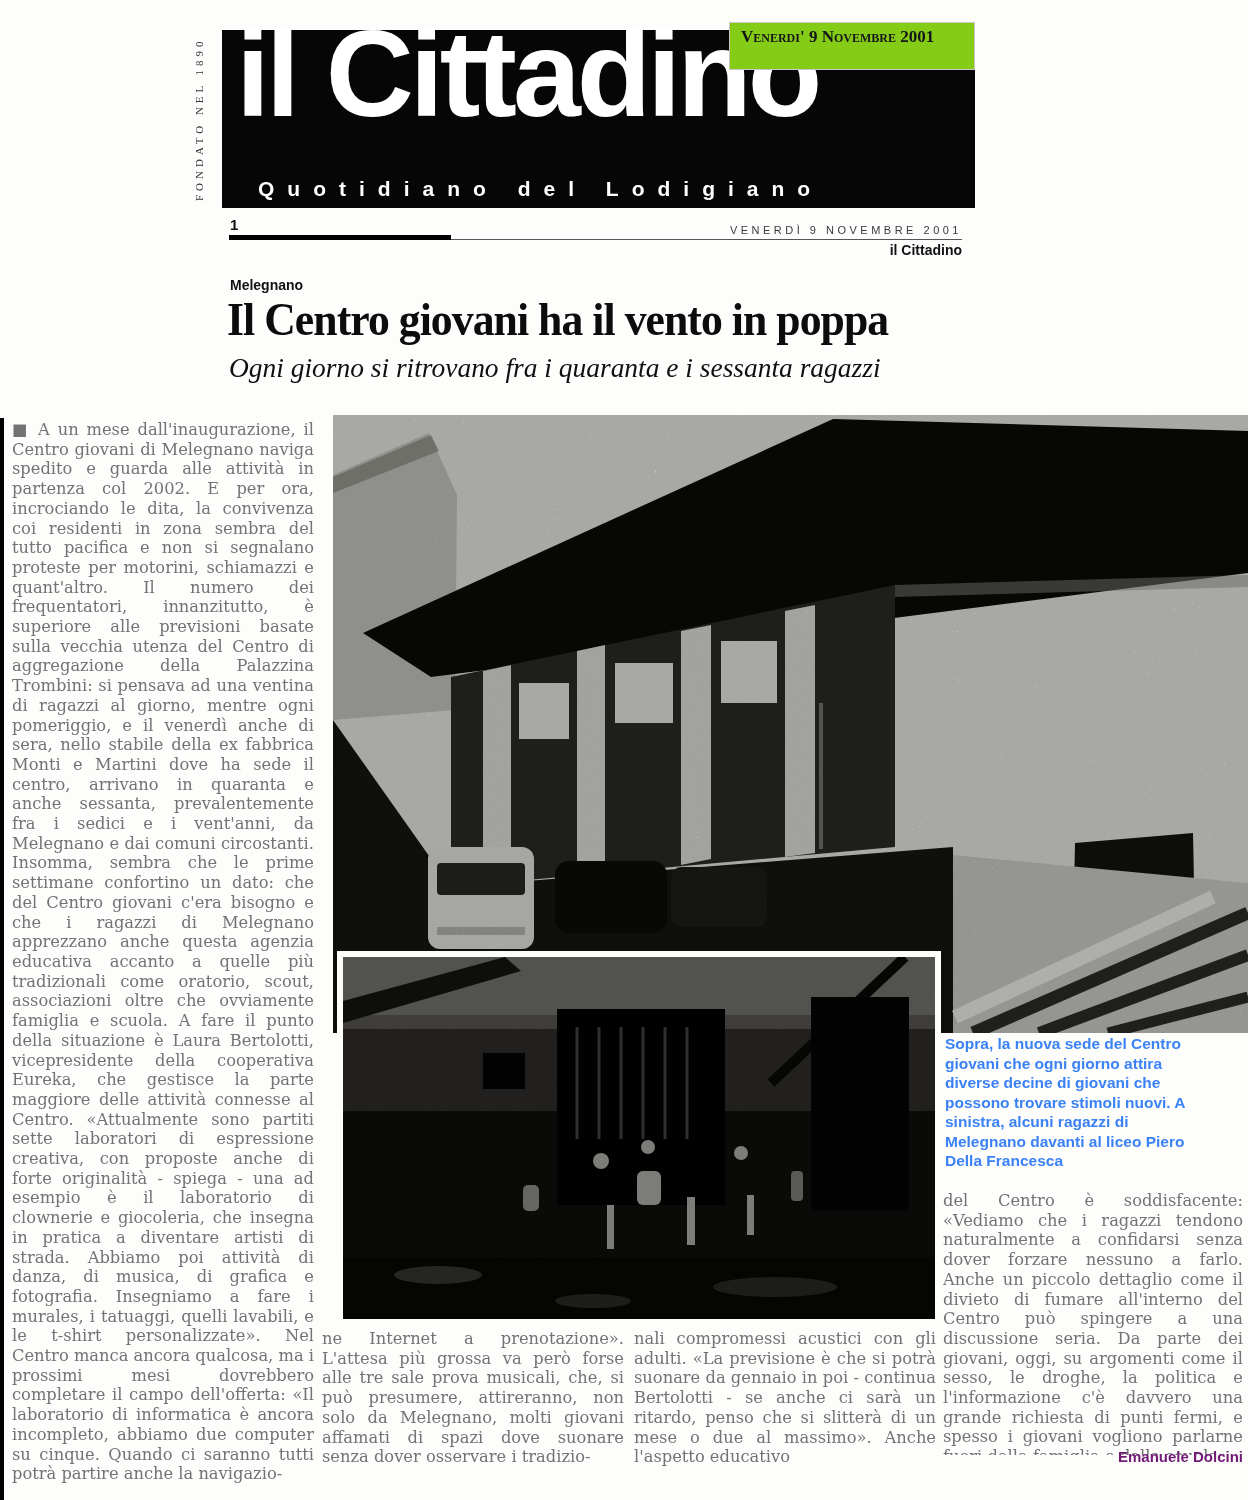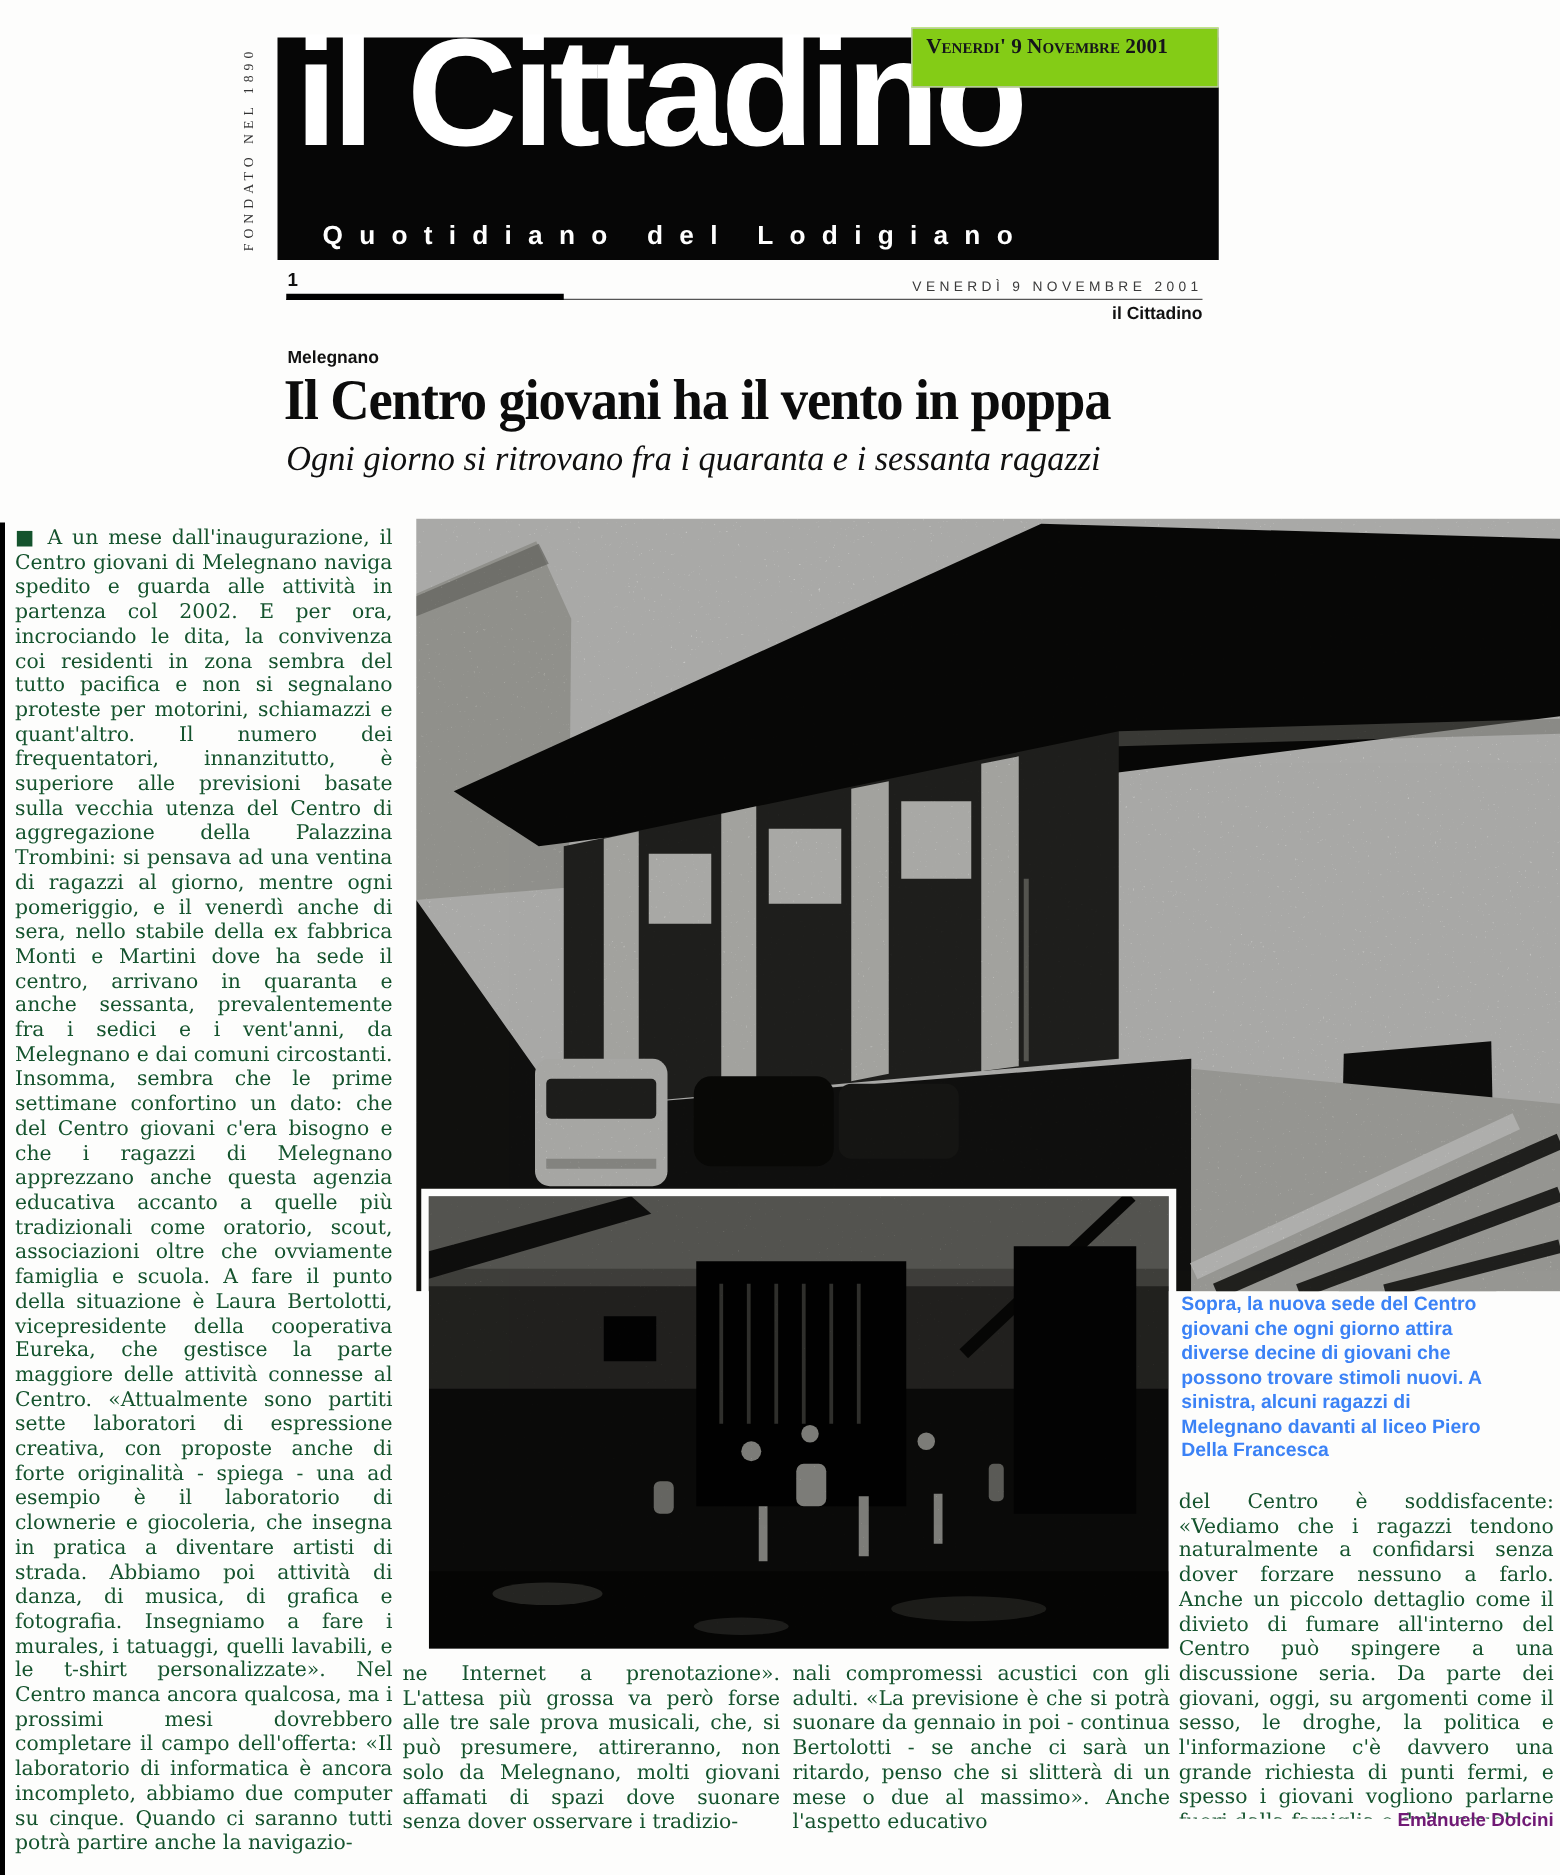--- a/index.html
+++ b/index.html
@@ -71,21 +71,21 @@
   }
   .subhead {
     position:absolute; left:229px; top:352px; width:780px;
     font-family:"Liberation Serif", serif; font-style:italic; font-size:28px;
     color:#101010; white-space:nowrap; transform:scaleX(0.98); transform-origin:left top;
   }
 
   
   .bodytext {
     font-family:"DejaVu Serif", "Liberation Serif", serif;
-    font-size:16.3px; line-height:19.7px; text-align:justify; color:#14532d;
+    font-size:16.3px; line-height:19.7px; text-align:justify; color:#737373;
     overflow:hidden;
   }
   .col1 { position:absolute; left:12px;  top:420px;  width:302px; height:1080px; }
   .col2 { position:absolute; left:322px; top:1329px; width:302px; height:171px; }
   .col3 { position:absolute; left:634px; top:1329px; width:302px; height:171px; }
   .col4 { position:absolute; left:943px; top:1191px; width:300px; height:264px; }
   .byline {
     position:absolute; left:943px; top:1448px; width:300px; text-align:right;
     font-family:"Liberation Sans", sans-serif; font-weight:bold; font-size:15px; color:#701a75;
   }

